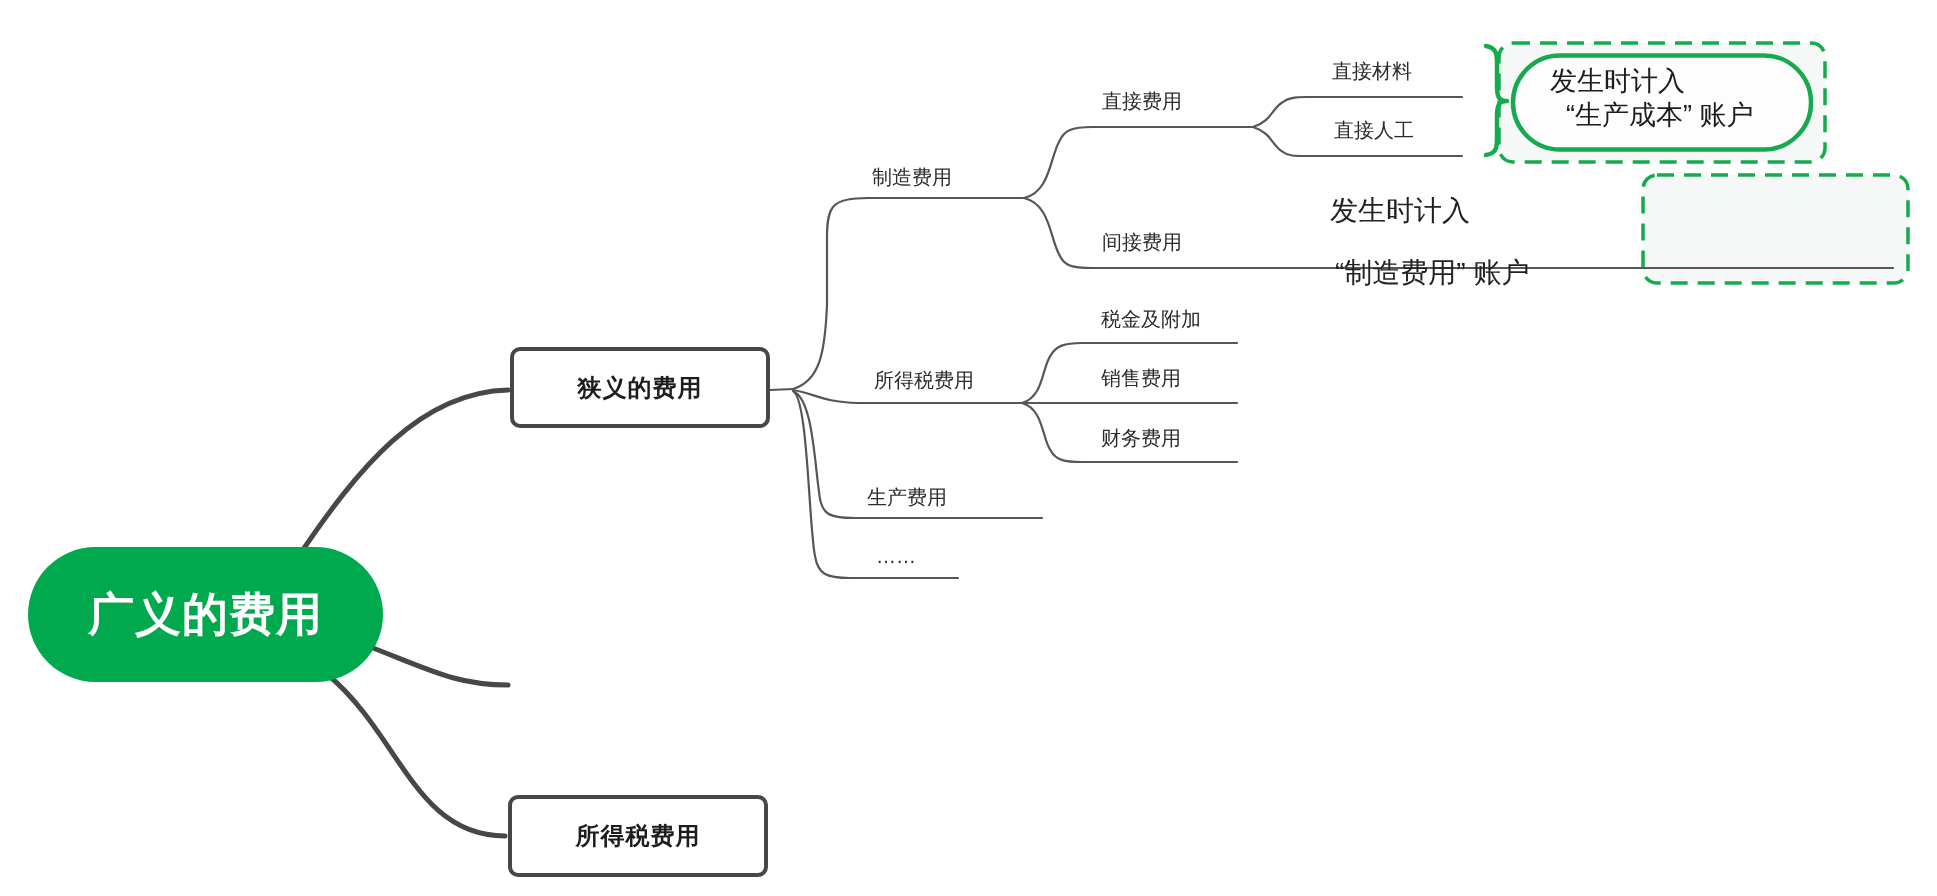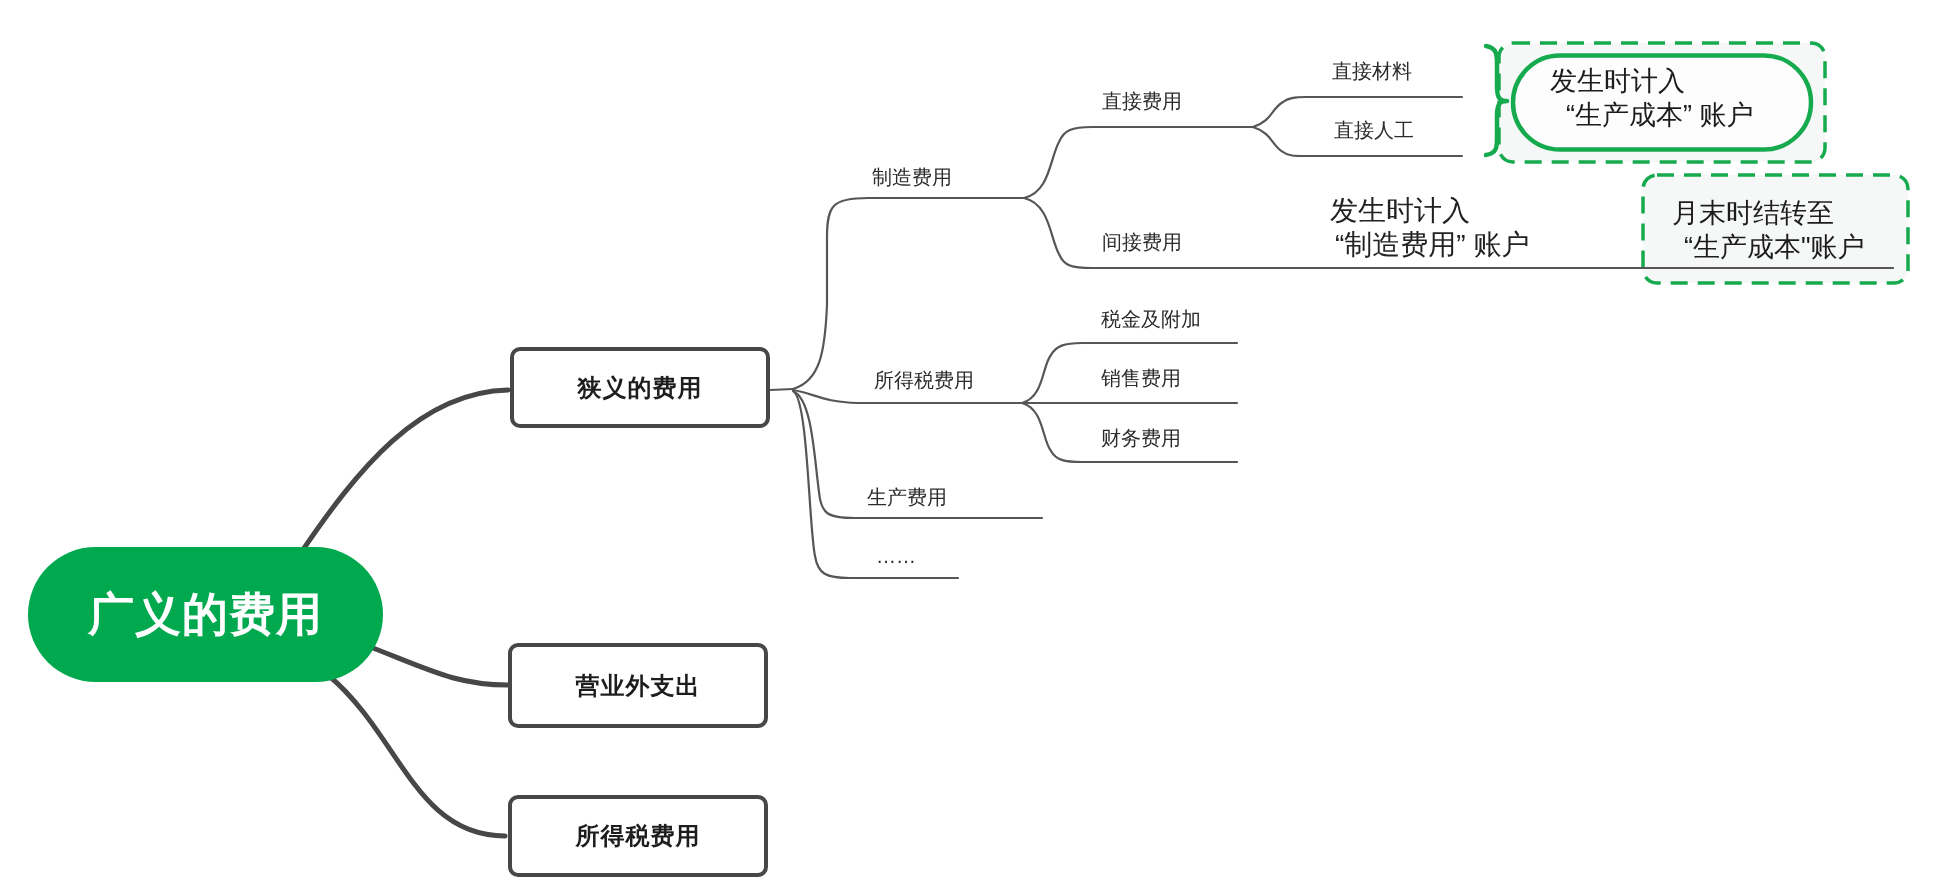--- a/index.html
+++ b/index.html
@@ -78,21 +78,21 @@
   .callout-text{
     position:absolute;
     color:#1c1c1c;
     font-size:27px;
     line-height:34px;
     white-space:nowrap;
     z-index:3;
   }
   .indent1{padding-left:16px;}
   .indent2{padding-left:12px;}
-  .indent3{padding-left:5px;}
+  .indent3{padding-left:5px;margin-top:28px;}
 </style>
 </head>
 <body>
 
 <div class="canvas">
 
   <svg viewBox="0 0 1937 896">
 
     <rect class="dashed-rect" x="1499" y="43" width="326" height="119" rx="14"></rect>
     <rect class="inner-green-rect" x="1513" y="55.5" width="298" height="94" rx="47"></rect>
@@ -117,21 +117,20 @@
     <path class="thin" d="M 1022 403 C 1044 397, 1042 366, 1051 355 C 1056 346, 1064 343, 1082 343 L 1237 343"></path>
     <path class="thin" d="M 1022 403 L 1237 403"></path>
     <path class="thin" d="M 1022 403 C 1044 409, 1042 440, 1051 451 C 1056 460, 1064 462, 1082 462 L 1237 462"></path>
 
     <path class="brace" d="M 1486 46 C 1497 48, 1497 55, 1497 64 L 1497 86 C 1497 97, 1499 101, 1507 101 C 1499 101, 1497 105, 1497 116 L 1497 138 C 1497 147, 1497 153, 1486 155"></path>
   </svg>
 
   <div class="root-node">广义的费用</div>
 
   <div class="box" style="left:510px;top:347px;width:260px;height:81px">狭义的费用</div>
-  <div class="box" style="left:508px;top:643px;width:260px;height:85px">营业外支出</div>
   <div class="box" style="left:508px;top:795px;width:260px;height:82px">所得税费用</div>
 
   <div class="lbl" style="left:872px;top:166px">制造费用</div>
   <div class="lbl" style="left:1102px;top:90px">直接费用</div>
   <div class="lbl" style="left:1332px;top:60px">直接材料</div>
   <div class="lbl" style="left:1334px;top:119px">直接人工</div>
   <div class="lbl" style="left:1102px;top:231px">间接费用</div>
   <div class="lbl" style="left:874px;top:369px">所得税费用</div>
   <div class="lbl" style="left:1101px;top:308px">税金及附加</div>
   <div class="lbl" style="left:1101px;top:367px">销售费用</div>
@@ -141,18 +140,14 @@
 
   <div class="note-block" style="left:1330px;top:194px">
     <div>发生时计入</div>
     <div class="indent3">“制造费用” 账户</div>
   </div>
 
   <div class="callout-text" style="left:1550px;top:64px">
     <div>发生时计入</div>
     <div class="indent1">“生产成本” 账户</div>
   </div>
-  <div class="callout-text" style="left:1672px;top:196px">
-    <div>月末时结转至</div>
-    <div class="indent2">“生产成本"账户</div>
-  </div>
 
 </div>
 
 </body></html>

